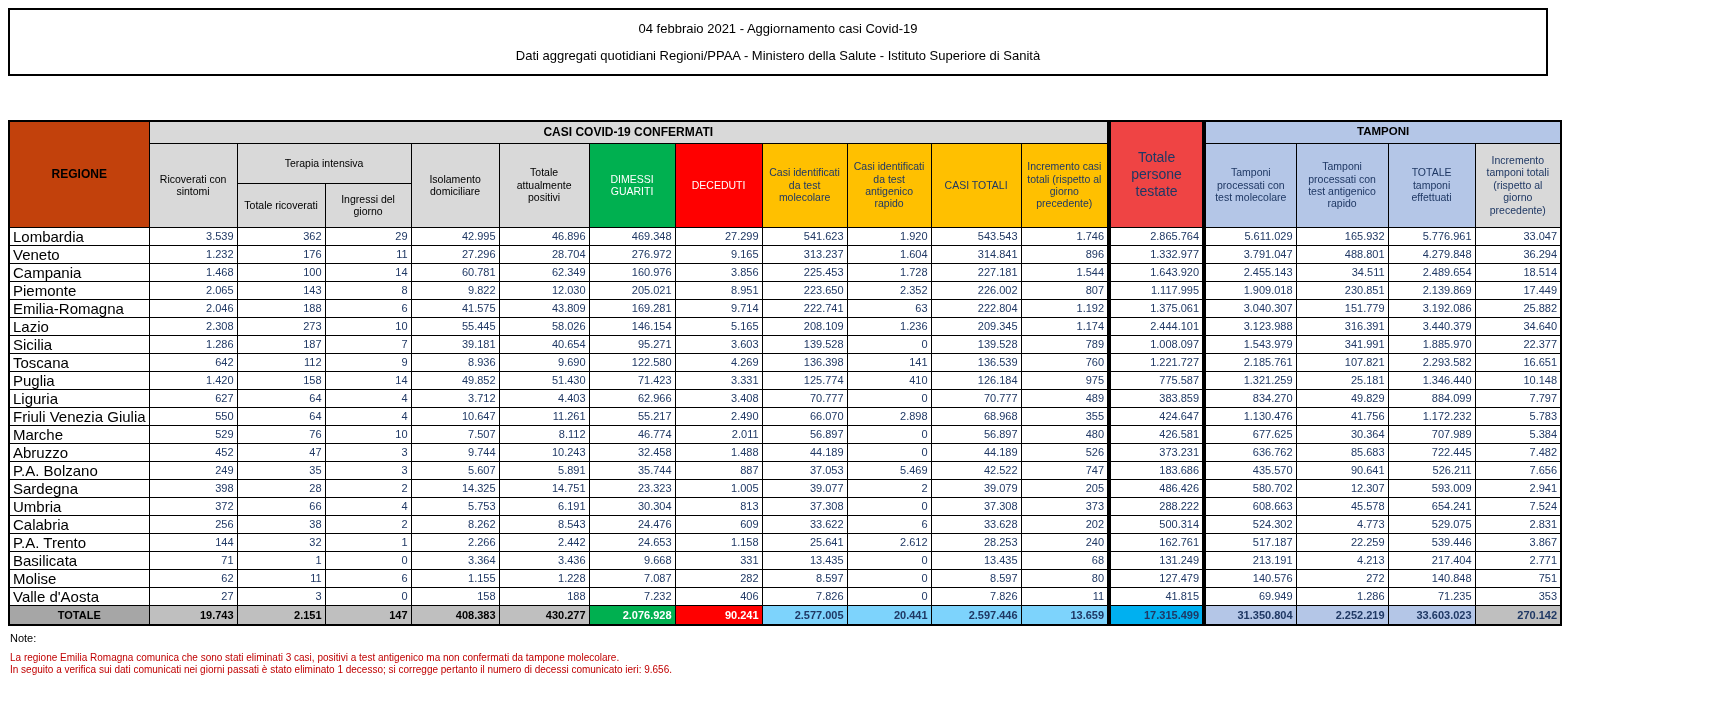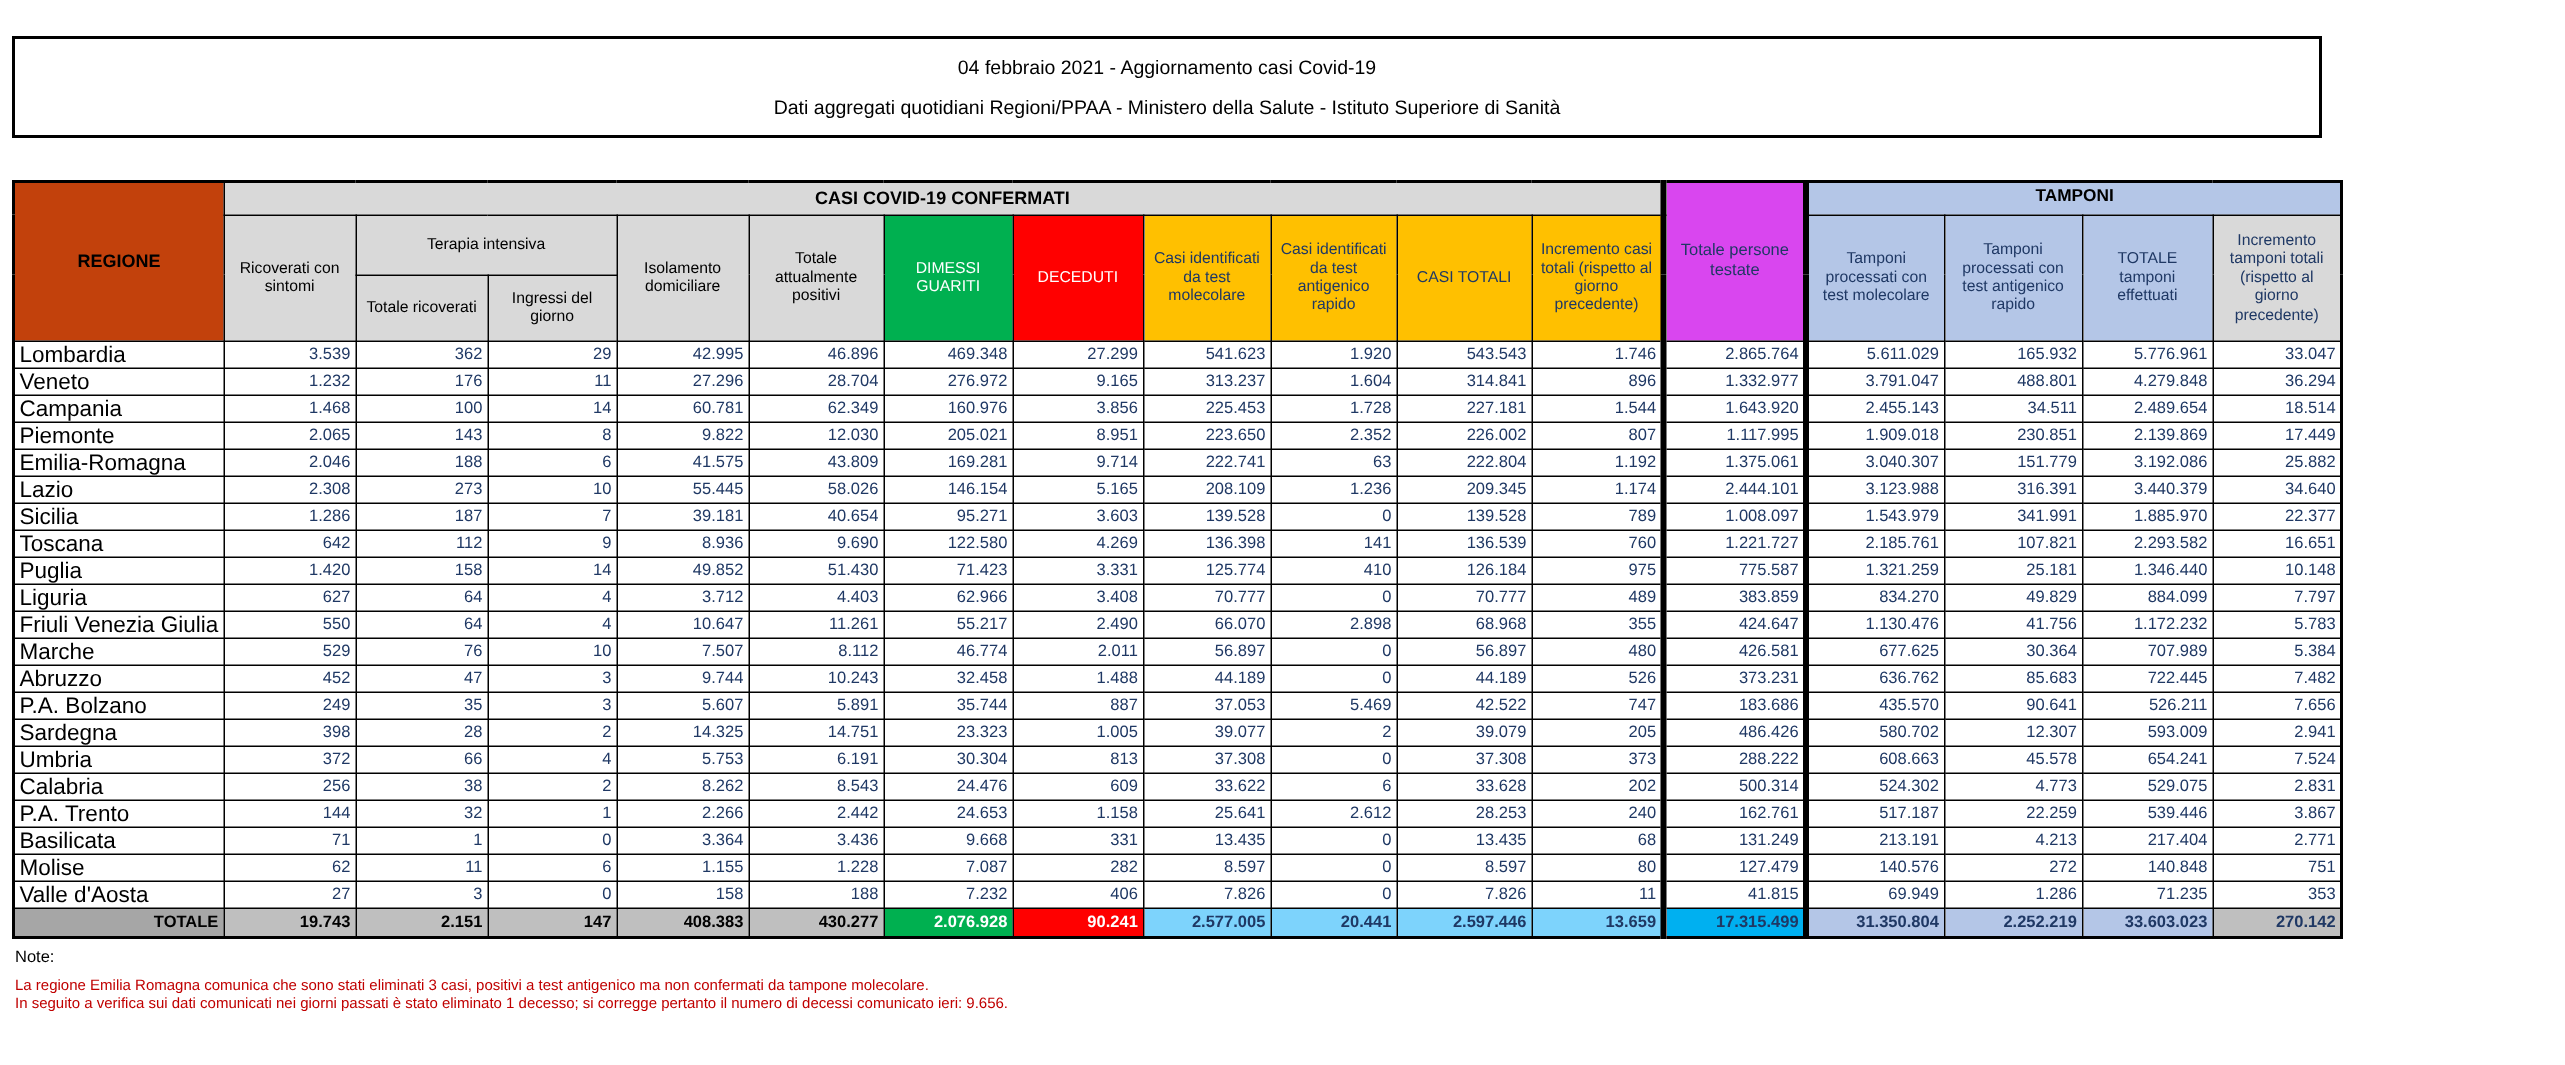--- a/index.html
+++ b/index.html
@@ -5,21 +5,21 @@
   html,body { margin:0; padding:0; background:#ffffff; }
   body {
     width:1710px; height:710px; position:relative;
     font-family:"Liberation Sans", sans-serif;
     -webkit-font-smoothing:antialiased;
   }
   .title-box {
     position:absolute; left:8px; top:8px; width:1540px; height:68px;
     border:2px solid #000; box-sizing:border-box;
     display:flex; flex-direction:column; justify-content:space-evenly; align-items:center;
-    text-align:center; color:#000; font-size:13px;margin-top:16px;
+    text-align:center; color:#000; font-size:13px;
   }
   table.covid {
     position:absolute; left:8px; top:120px;
     border-collapse:collapse; table-layout:fixed;
     border:2px solid #000;
   }
   table.covid th, table.covid td {
     border:1px solid #000; box-sizing:border-box;
     padding:0 3px; overflow:hidden;
     vertical-align:middle;
@@ -27,32 +27,32 @@
   thead th { font-size:10.5px; text-align:center; white-space:normal; line-height:1.18; font-weight:normal; color:#000; }
   tr.hrow1 { height:22px; }
   tr.hrow2 { height:40px; }
   tr.hrow3 { height:44px; }
   .h-regione { background:#c2410c; font-weight:bold; font-size:12px; color:#000; }
   .h-band   { background:#D9D9D9; font-weight:bold; font-size:12px; color:#000; }
   .h-gray   { background:#D9D9D9; color:#000; }
   .h-green  { background:#00B050; color:#ffffff;margin-top:48px; }
   .h-red    { background:#FF0000; color:#ffffff; }
   .h-yellow { background:#FFC000; color:#1F3864; }
-  .h-cyan   { background:#d946ef; color:#1F3864; font-size:11px; }
+  .h-cyan   { background:#ef4444; color:#1F3864; font-size:14px; }
   .h-blue   { background:#B4C6E7; color:#1F3864; }
   .h-bandblue { background:#B4C6E7; font-weight:bold; font-size:11.5px; color:#000; }
   .h-grayend{ background:#D9D9D9; color:#1F3864; }
   tbody tr { height:17px; }
   tbody td.region { font-size:15px; color:#000; text-align:left; white-space:nowrap; background:#fff; }
   tbody td.num { font-size:11px; color:#1F3864; text-align:right; white-space:nowrap; background:#fff; }
   .thickL { border-left:4px solid #000 !important; }
   .thickR { border-right:4px solid #000 !important; }
   tfoot tr { height:20px; }
   tfoot td { font-size:11px; font-weight:bold; white-space:nowrap; }
-  .t-reg    { background:#A6A6A6; color:#000; text-align:right; }
+  .t-reg    { background:#A6A6A6; color:#000; text-align:center; }
   .t-gray   { background:#BFBFBF; color:#000; text-align:right; }
   .t-green  { background:#00B050; color:#fff; text-align:right; }
   .t-red    { background:#FF0000; color:#fff; text-align:right; }
   .t-yellow { background:#7dd3fc; color:#1F3864; text-align:right; }
   .t-cyan   { background:#00B0F0; color:#1F3864; text-align:right; }
   .t-blue   { background:#B4C6E7; color:#1F3864; text-align:right; }
   .t-grayend{ background:#BFBFBF; color:#1F3864; text-align:right; }
   .notes { position:absolute; left:10px; top:632px; }
   .notes-label { font-size:11px; color:#000; margin-bottom:8px; }
   .note-line { font-size:10px; color:#C00000; line-height:12px; }

